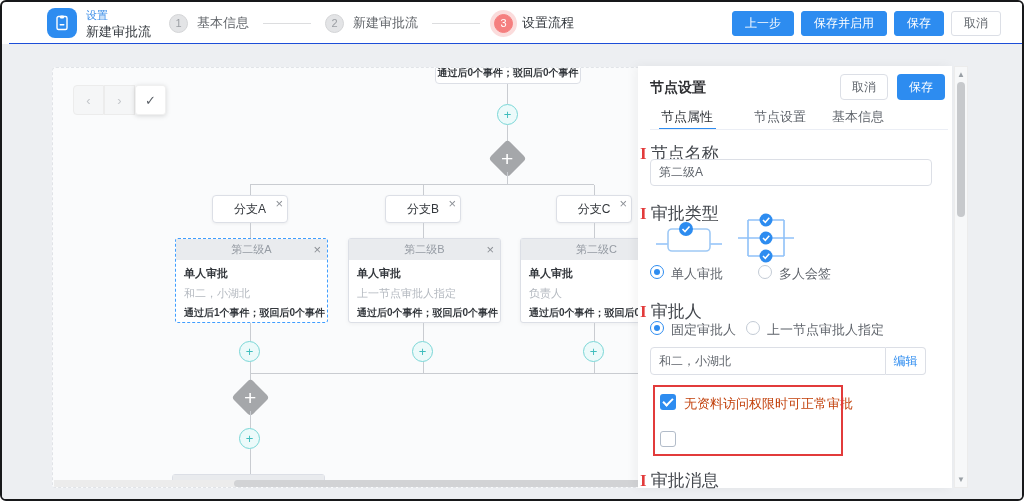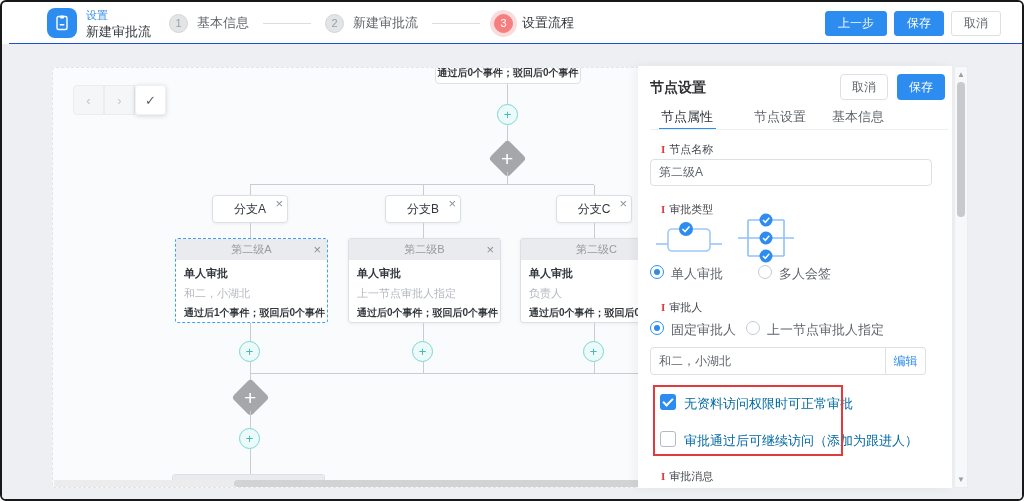--- a/index.html
+++ b/index.html
@@ -56,32 +56,32 @@
   .panel { position:absolute; left:636px; top:22px; width:314px; height:422px; background:#fff; box-shadow:-3px 0 10px rgba(0,0,0,.05); z-index:5; }
   .p-title { position:absolute; left:12px; top:13px; font-size:14px; font-weight:600; color:#303134; }
   .p-btn { position:absolute; top:8px; height:26px; width:48px; font-size:12px; border-radius:4px; display:flex; align-items:center; justify-content:center; cursor:pointer; }
   .p-cancel { left:202px; border:1px solid #dcdfe6; color:#5f646b; background:#fff; }
   .p-save { left:259px; background:#2d8cf0; color:#fff; }
   .tabs { position:absolute; left:12px; top:42px; width:298px; height:22px; }
   .tab { position:absolute; top:0; font-size:13px; color:#5f646b; cursor:pointer; }
   .tab.on { color:#2f3338; font-weight:500; }
   .tab-ul { position:absolute; left:9px; top:20px; width:57px; height:2px; background:#2d8cf0; }
   .tab-sep { position:absolute; left:0; top:21px; width:298px; height:1px; background:#ebeef5; }
-  .lab { position:absolute; left:23px; font-size:11px; color:#43474d; }
+  .lab { position:absolute; left:2px; font-size:17px; color:#43474d; }
   .req { color:#e23b3b; font-family:"Liberation Serif","DejaVu Serif",serif; font-weight:bold; margin-right:4px; }
   .inp { position:absolute; border:1px solid #dcdfe6; border-radius:4px; font-size:12px; color:#5f646b; padding:0 8px; background:#fff; font-family:inherit; }
   .radio { position:absolute; width:14px; height:14px; border-radius:50%; border:1px solid #c3cbd5; background:#fff; cursor:pointer; }
   .radio.on { border-color:#2d8cf0; }
   .radio.on::after { content:''; position:absolute; left:3px; top:3px; width:6px; height:6px; border-radius:50%; background:#2d8cf0; }
   .rlab { position:absolute; font-size:13px; color:#5f646b; cursor:pointer; }
   .cb { position:absolute; left:22px; width:16px; height:16px; border-radius:3px; cursor:pointer; }
   .cb.on { background:#2d8cf0; }
   .cb.on::after { content:''; position:absolute; left:5px; top:2px; width:4px; height:8px; border:solid #fff; border-width:0 2px 2px 0; transform:rotate(45deg); }
   .cb.off { background:#fff; border:1px solid #b2bcc9; }
-  .clab { position:absolute; left:46px; font-size:13px; color:#0369a1; cursor:pointer; }
+  .clab { position:absolute; left:46px; font-size:13px; color:#c2410c; cursor:pointer; }
   .annot { position:absolute; left:15px; top:319px; width:190px; height:71px; border:2px solid #e23b3b; pointer-events:none; z-index:8; }
   .edit-btn { position:absolute; left:248px; top:281px; width:40px; height:28px; border:1px solid #dcdfe6; border-left:none; border-radius:0 4px 4px 0; background:#fff; color:#2d8cf0; font-size:12px; display:flex; align-items:center; justify-content:center; cursor:pointer; }
 
   
   .vsb { position:absolute; left:952px; top:22px; width:14px; height:422px; background:#f7f8f9; border:1px solid #ececec; z-index:6; }
   .vsb .arr { position:absolute; left:0; width:12px; text-align:center; font-size:8px; color:#9aa0a6; cursor:pointer; }
   .vsb-thumb { position:absolute; left:2px; top:15px; width:8px; height:135px; border-radius:4px; background:#c7c9cc; cursor:pointer; }
 </style>
 </head>
 <body>
@@ -111,20 +111,21 @@
       </div>
       <div class="step-link"></div>
       <div class="step active">
         <div class="step-c">3</div>
         <div class="step-l">设置流程</div>
       </div>
     </div>
 
     <div class="hdr-btns">
       <div class="btn">上一步</div>
+      <div class="btn">保存并启用</div>
       <div class="btn">保存</div>
       <div class="btn plain">取消</div>
     </div>
   </div>
 
   <div class="ws">
 
     <div class="canvas">
       <div class="tb">
         <div class="tb-btn">‹</div>
@@ -284,21 +285,20 @@
       <div class="radio" style="left:108px;top:255px"></div>
       <div class="rlab" style="left:129px;top:255px">上一节点审批人指定</div>
 
       <input class="inp" style="left: 12px; top: 281px; width: 236px; height: 28px; border-radius: 4px 0px 0px 4px;" value="和二，小湖北">
       <div class="edit-btn">编辑</div>
 
       <div class="annot"></div>
       <div class="cb on" style="top:328px"></div>
       <div class="clab" style="top:329px">无资料访问权限时可正常审批</div>
       <div class="cb off" style="top:365px"></div>
-      <div class="clab" style="top:366px">审批通过后可继续访问（添加为跟进人）</div>
 
       <div class="lab" style="top:403px"><span class="req">I</span><span>审批消息</span></div>
     </div>
 
     <div class="vsb">
       <div class="arr" style="top:3px">▲</div>
       <div class="vsb-thumb"></div>
       <div class="arr" style="bottom:3px">▼</div>
     </div>
 

